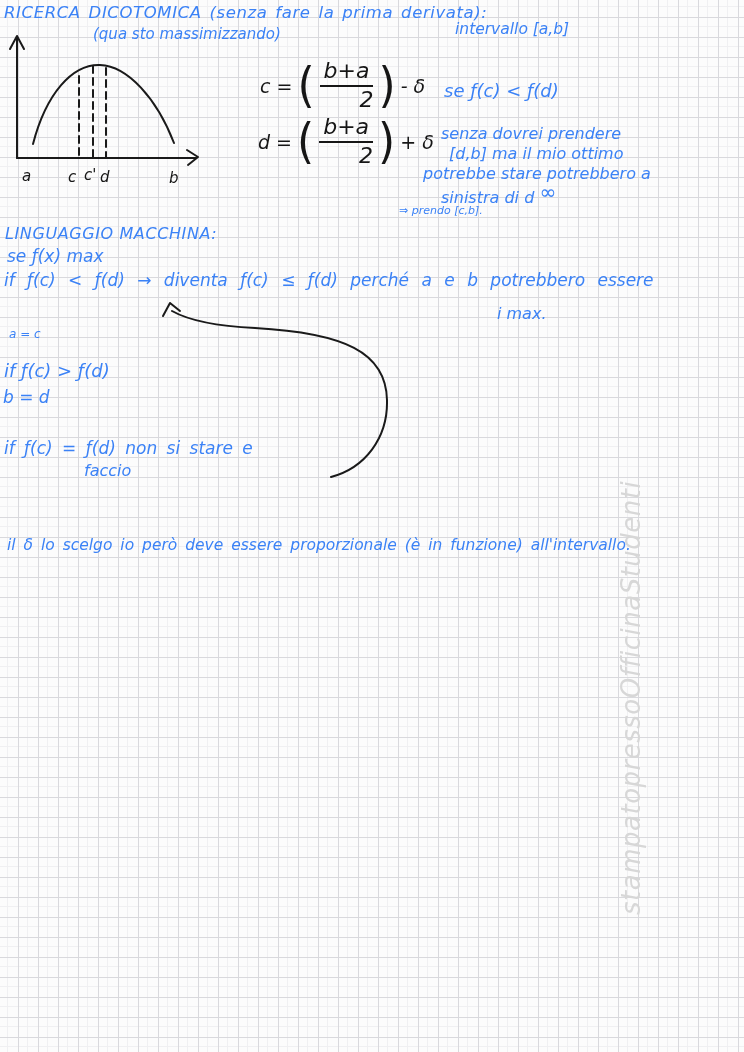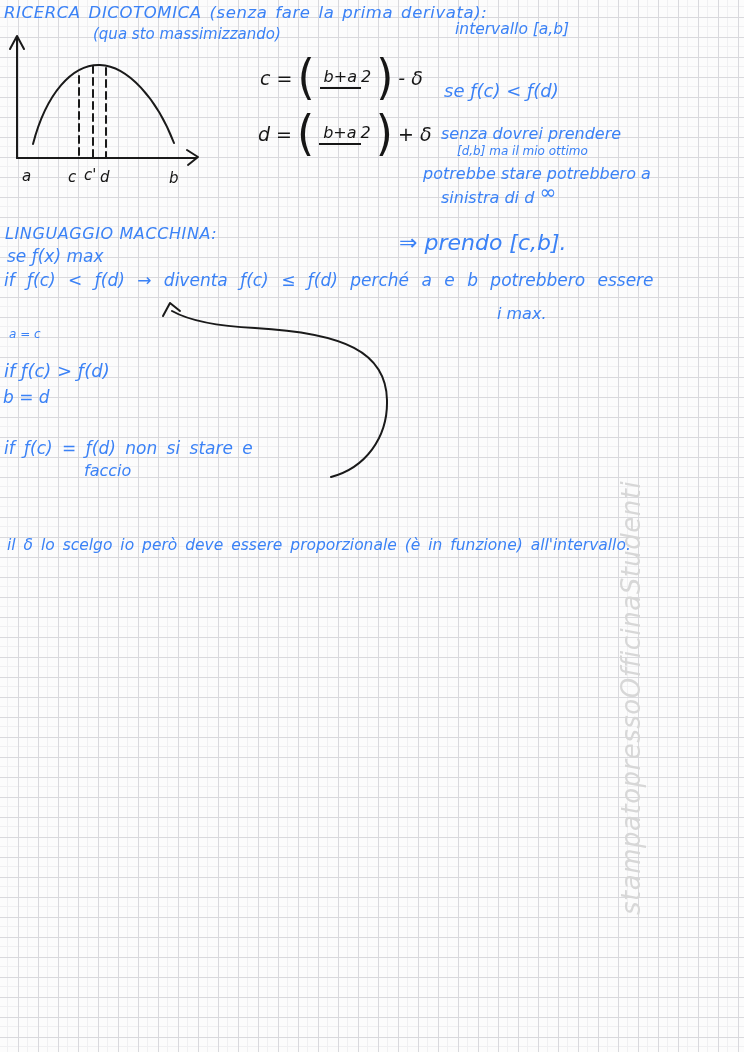--- a/index.html
+++ b/index.html
@@ -18,21 +18,21 @@
     background-size:20px 20px, 20px 20px, 20px 20px, 20px 20px;
     background-position:-2px -3px, -2px -3px, 7px 6px, 7px 6px;
   }
   .hw { position:absolute; font-style:italic; white-space:nowrap; color:#3b82f6; }
   .caps { letter-spacing:0.6px; }
   .overlay { position:absolute; left:0; top:0; pointer-events:none; }
 
   .formula { position:absolute; display:flex; align-items:center; gap:5px; font-style:italic; }
   .f-lhs, .f-tail { font-size:19px; }
   .f-paren { font-size:44px; line-height:0.9; font-style:normal; font-weight:400; transform:scaleY(1.08); }
-  .frac { display:inline-flex; flex-direction:row; align-items:flex-start; font-size:16px; line-height:1.2; }
+  .frac { display:inline-flex; flex-direction:column; align-items:flex-end; font-size:22px; line-height:1.2; }
   .frac .num { padding:0 4px 1px; border-bottom:2px solid #161616; }
 
   .doodle { font-style:normal; font-size:20px; position:relative; top:-4px; }
 
   .watermark {
     position:absolute; left:616px; top:915px;
     transform:rotate(-90deg); transform-origin:0 0;
     width:395px; height:40px;
     font-size:26px; font-style:italic; color:#d7d7d7;
     letter-spacing:0.5px; white-space:nowrap;
@@ -84,27 +84,27 @@
   <span class="frac">
     <span class="num">b+a</span>
     <span class="den">2</span>
   </span>
   <span class="f-paren">)</span>
   <span class="f-tail">+ δ</span>
 </div>
 
 <div class="hw" style="left:444px; top:80px; font-size:18px;">se ƒ(c) &lt; ƒ(d)</div>
 <div class="hw" style="left:441px; top:124px; font-size:16px;">senza dovrei prendere</div>
-<div class="hw" style="left:449px; top:144px; font-size:12px;margin-left:8px;">[d,b] ma il mio ottimo</div>
+<div class="hw" style="left:449px; top:144px; font-size:16px;">[d,b] ma il mio ottimo</div>
 <div class="hw" style="left:423px; top:164px; font-size:16px;">potrebbe stare potrebbero a</div>
 <div class="hw" style="left:441px; top:184px; font-size:16px;">
   <span>sinistra di d</span>
   <span class="doodle">∞</span>
 </div>
-<div class="hw" style="left:399px; top:204px; font-size:22px;margin-top:26px;">⇒ prendo [c,b].</div>
+<div class="hw" style="left:399px; top:204px; font-size:11px;">⇒ prendo [c,b].</div>
 
 <div class="hw caps" style="left:5px; top:224px; font-size:16px;">LINGUAGGIO MACCHINA:</div>
 <div class="hw" style="left:7px; top:246px; font-size:17px;">se ƒ(x) max</div>
 
 <div class="hw" style="left:4px; top:270px; font-size:17px; word-spacing:7px;">if ƒ(c) &lt; ƒ(d) → diventa ƒ(c) ≤ ƒ(d) perché a e b potrebbero essere</div>
 <div class="hw" style="left:497px; top:304px; font-size:16px;">i max.</div>
 <div class="hw" style="left:9px; top:327px; font-size:12px;">a = c</div>
 <div class="hw" style="left:4px; top:360px; font-size:18px;">if ƒ(c) &gt; ƒ(d)</div>
 <div class="hw" style="left:3px; top:387px; font-size:17px;">b = d</div>
 <div class="hw" style="left:4px; top:438px; font-size:17px; word-spacing:4px;">if ƒ(c) = ƒ(d) non si stare e</div>

